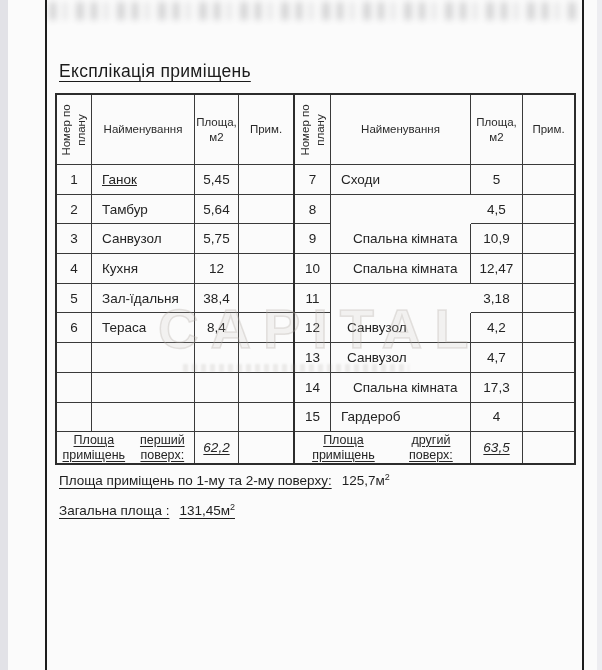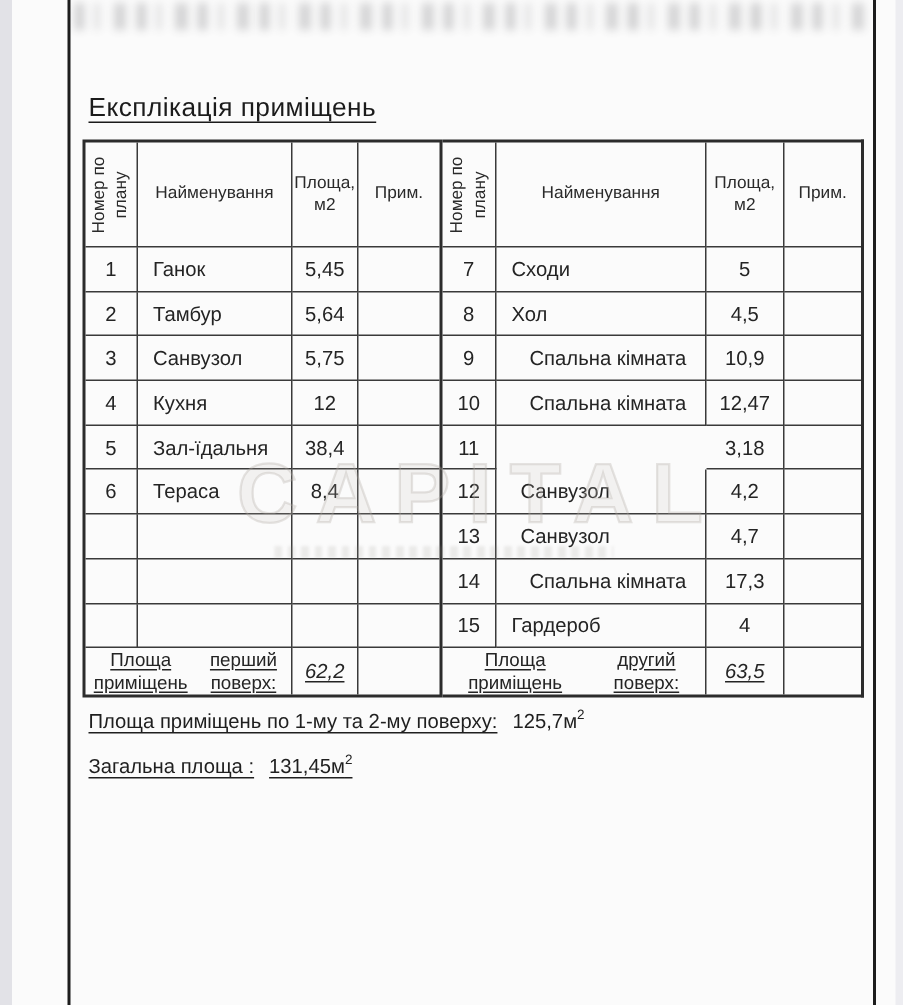--- a/index.html
+++ b/index.html
@@ -122,21 +122,21 @@
 
     <div class="cell f-label no-bb">
       <span>Площа приміщень</span>
       <span>перший поверх:</span>
     </div>
     <div class="cell f-area no-bb">
       <span>62,2</span>
     </div>
     <div class="cell f-note no-bb last-col"></div>
   <div class="cell c-num" style="grid-area: 2 / 1;">1</div>
-      <div class="cell c-name" style="grid-area: 2 / 2;">Ганок</div>
+      <div class="cell c-name" style="grid-area: 2 / 2; text-decoration: underline;">Ганок</div>
       <div class="cell c-area" style="grid-area: 2 / 3;">5,45</div>
       <div class="cell c-note last-col" style="grid-area: 2 / 4;"></div>
       <div class="cell c-num" style="grid-area: 3 / 1;">2</div>
       <div class="cell c-name" style="grid-area: 3 / 2;">Тамбур</div>
       <div class="cell c-area" style="grid-area: 3 / 3;">5,64</div>
       <div class="cell c-note last-col" style="grid-area: 3 / 4;"></div>
       <div class="cell c-num" style="grid-area: 4 / 1;">3</div>
       <div class="cell c-name" style="grid-area: 4 / 2;">Санвузол</div>
       <div class="cell c-area" style="grid-area: 4 / 3;">5,75</div>
       <div class="cell c-note last-col" style="grid-area: 4 / 4;"></div>
@@ -185,21 +185,20 @@
     </div>
     <div class="cell f-area no-bb">
       <span>63,5</span>
     </div>
     <div class="cell f-note no-bb last-col"></div>
   <div class="cell c-num" style="grid-area: 2 / 1;">7</div>
       <div class="cell c-name" style="grid-area: 2 / 2;">Сходи</div>
       <div class="cell c-area" style="grid-area: 2 / 3;">5</div>
       <div class="cell c-note last-col" style="grid-area: 2 / 4;"></div>
       <div class="cell c-num" style="grid-area: 3 / 1;">8</div>
-      <div class="cell c-name" style="grid-area: 3 / 2;">Хол</div>
       <div class="cell c-area" style="grid-area: 3 / 3;">4,5</div>
       <div class="cell c-note last-col" style="grid-area: 3 / 4;"></div>
       <div class="cell c-num" style="grid-area: 4 / 1;">9</div>
       <div class="cell c-name ind2" style="grid-area: 4 / 2;">Спальна кімната</div>
       <div class="cell c-area" style="grid-area: 4 / 3;">10,9</div>
       <div class="cell c-note last-col" style="grid-area: 4 / 4;"></div>
       <div class="cell c-num" style="grid-area: 5 / 1;">10</div>
       <div class="cell c-name ind2" style="grid-area: 5 / 2;">Спальна кімната</div>
       <div class="cell c-area" style="grid-area: 5 / 3;">12,47</div>
       <div class="cell c-note last-col" style="grid-area: 5 / 4;"></div>

